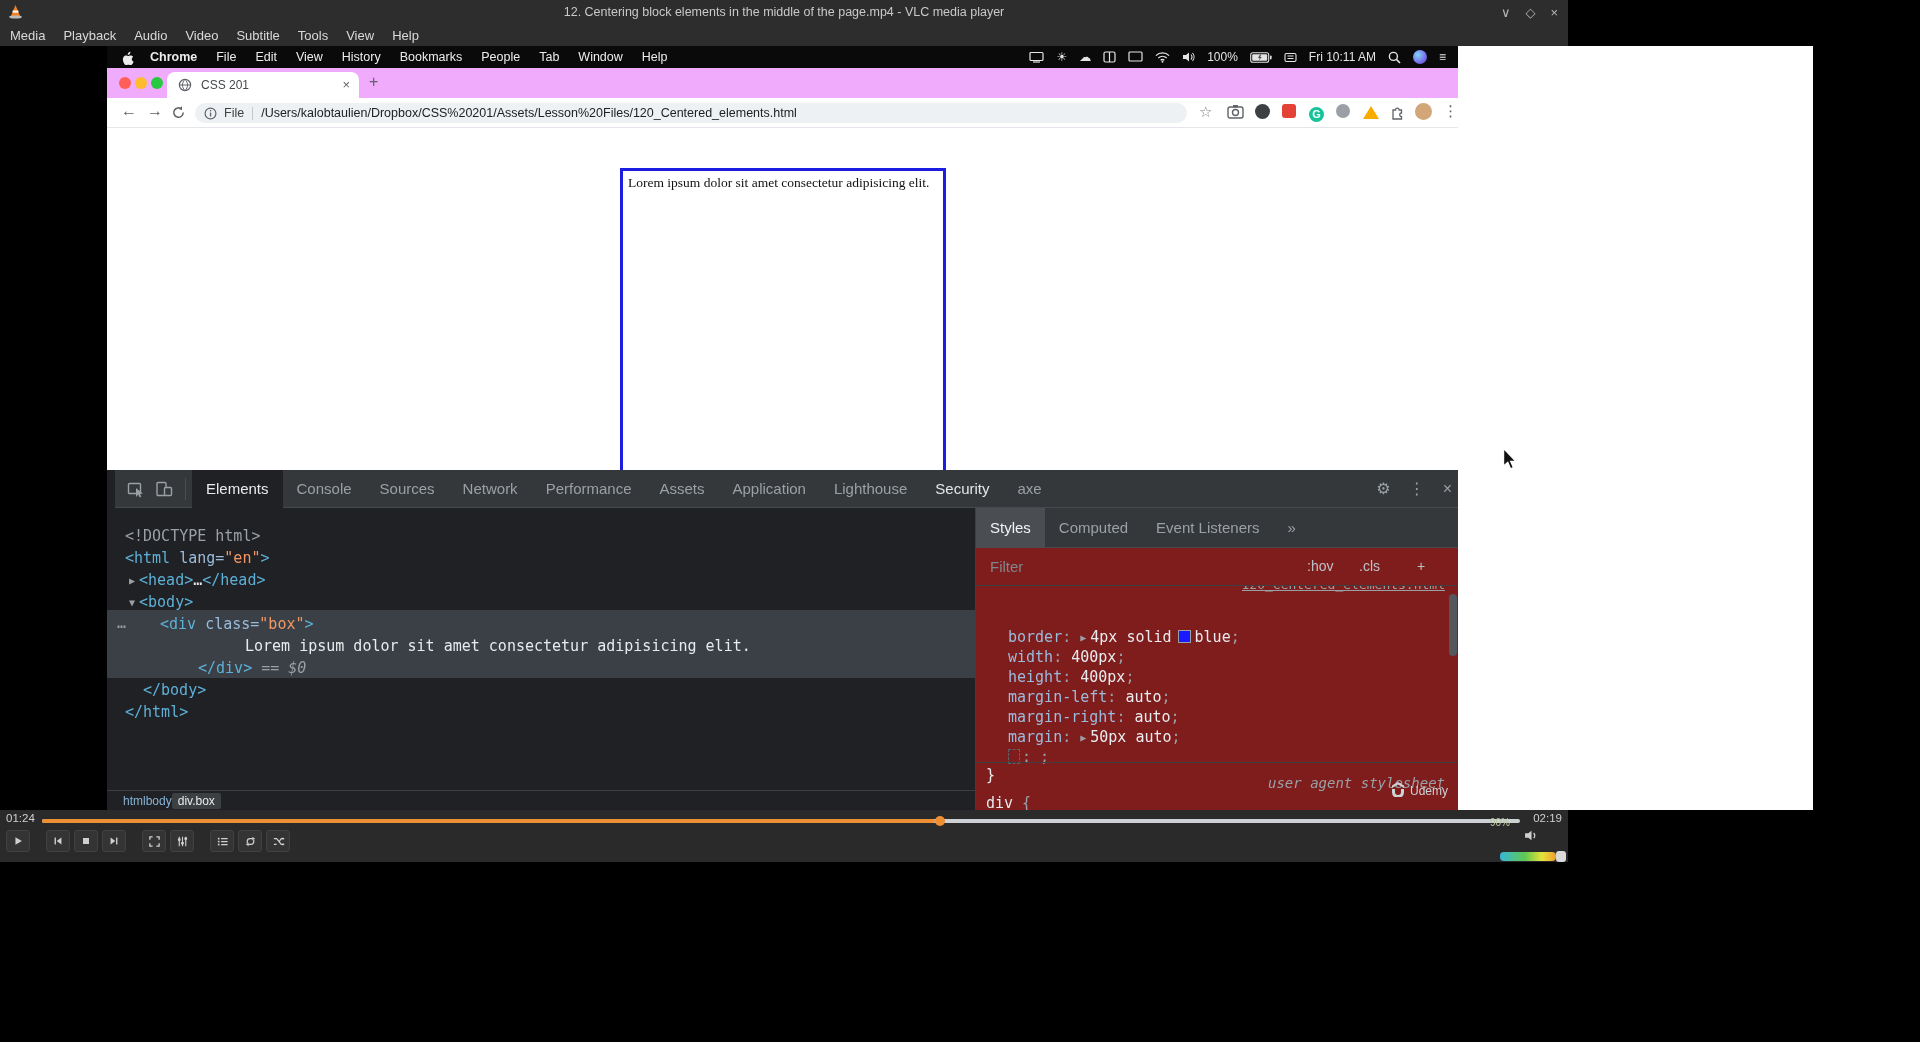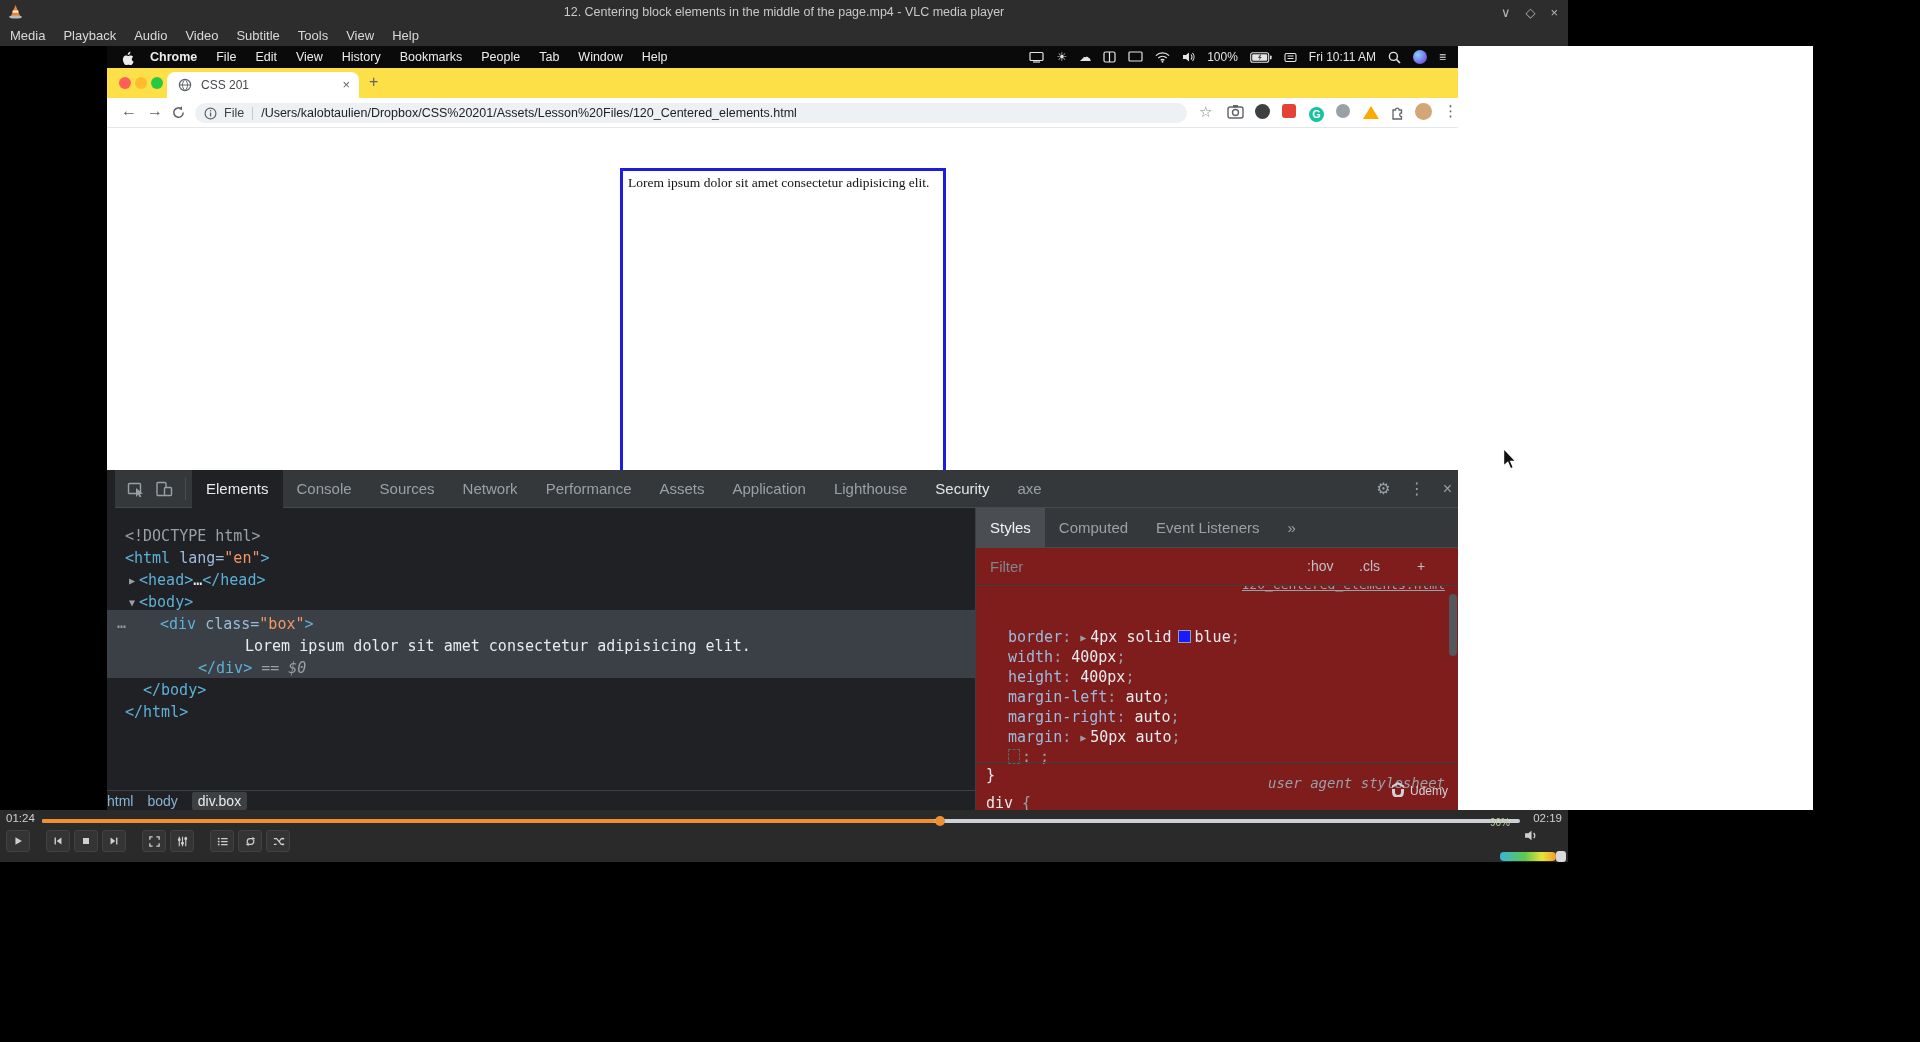--- a/index.html
+++ b/index.html
@@ -21,21 +21,21 @@
 
   
   .video{left:107px;top:46px;width:1351px;height:764px;background:#000;overflow:hidden;}
   .macbar{left:0;top:0;width:1351px;height:22px;background:#0a0a0a;color:#ededed;font-size:12.5px;}
   .macbar .mi{margin-right:19px;}
   .macstatus{right:12px;top:0;height:22px;gap:12px;color:#e4e4e4;font-size:12px;}
   .sic{display:inline-flex;align-items:center;}
 
   
   .chrome{left:0;top:22px;width:1351px;height:742px;background:#fff;}
-  .tabstrip{left:0;top:0;width:1351px;height:32px;background:#fde047;}
+  .tabstrip{left:0;top:0;width:1351px;height:32px;background:#f0abfc;}
   .light{width:12px;height:12px;border-radius:50%;position:absolute;top:9px;}
   .tab{position:absolute;left:60px;top:4px;width:192px;height:26px;background:#fff;border-radius:8px 8px 0 0;}
   .tab-title{font-size:12px;color:#45494d;position:absolute;left:34px;top:6px;}
   .newtab{position:absolute;left:262px;top:5px;font-size:16px;color:#5f6368;}
   .toolbar{left:0;top:30px;width:1351px;height:30px;background:#fff;border-bottom:1px solid #e4e6e9;box-sizing:border-box;}
   .navic{font-size:16px;color:#5f6368;position:absolute;top:4px;}
   .omnibox{position:absolute;left:88px;top:5px;width:992px;height:20px;background:#eef1f4;border-radius:10px;display:flex;align-items:center;font-size:12.5px;color:#202124;}
   .omni-sep{width:1px;height:13px;background:#c4c7cb;margin:0 8px;}
   .extic{position:absolute;top:6px;}
 
@@ -54,21 +54,21 @@
   .dt-ric{font-size:16px;color:#9aa0a6;margin:0 9px;}
 
   .dom{left:0;top:38px;width:868px;height:282px;overflow:hidden;font-size:15px;}
   .dl{position:absolute;height:20px;line-height:20px;white-space:pre;z-index:2;}
   .selband{position:absolute;left:0;top:102px;width:868px;height:68px;background:#3a4045;z-index:1;}
   .arr{color:#9aa0a6;font-size:10px;margin-right:4px;vertical-align:1px;}
   .ct{color:#5db0d7;} .ca{color:#9bbbdc;} .cv{color:#f29766;} .cg{color:#9aa0a6;}
   .cw{color:#e8eaed;} .ci{color:#9aa0a6;font-style:italic;}
   .gutter{position:absolute;left:10px;top:106px;color:#9aa0a6;z-index:2;font-size:15px;}
 
-  .crumbbar{left:0;top:320px;width:868px;height:20px;background:#202124;border-top:1px solid #3c4043;box-sizing:border-box;font-size:14px;gap:14px;padding-left:0;}
+  .crumbbar{left:0;top:320px;width:868px;height:20px;background:#202124;border-top:1px solid #3c4043;box-sizing:border-box;font-size:12px;padding-left:16px;}
   .crumb{color:#87b3d4;}
   .crumb.sel{color:#e8eaed;background:#3c4043;padding:1px 6px;border-radius:2px;}
 
   .styles{left:868px;top:38px;width:483px;height:302px;border-left:1px solid #3c4043;box-sizing:border-box;background:#7f1d1d;overflow:hidden;}
   .sp-tabs{left:0;top:0;width:483px;height:40px;background:#35383b;border-bottom:1px solid #474a4d;box-sizing:border-box;color:#9aa0a6;font-size:15px;}
   .sp-tab{height:40px;display:flex;align-items:center;padding:0 14px;}
   .sp-tab.sel{background:#4a4e53;color:#f1f3f4;}
   .sp-filter{left:0;top:40px;width:483px;height:38px;border-bottom:1px solid #3c4043;box-sizing:border-box;}
   .sp-filter input{background:transparent;border:none;outline:none;color:#e8eaed;font-size:15px;width:210px;margin-left:12px;font-family:"Liberation Sans",sans-serif;}
   .sp-filter input::placeholder{color:#80868b;}

